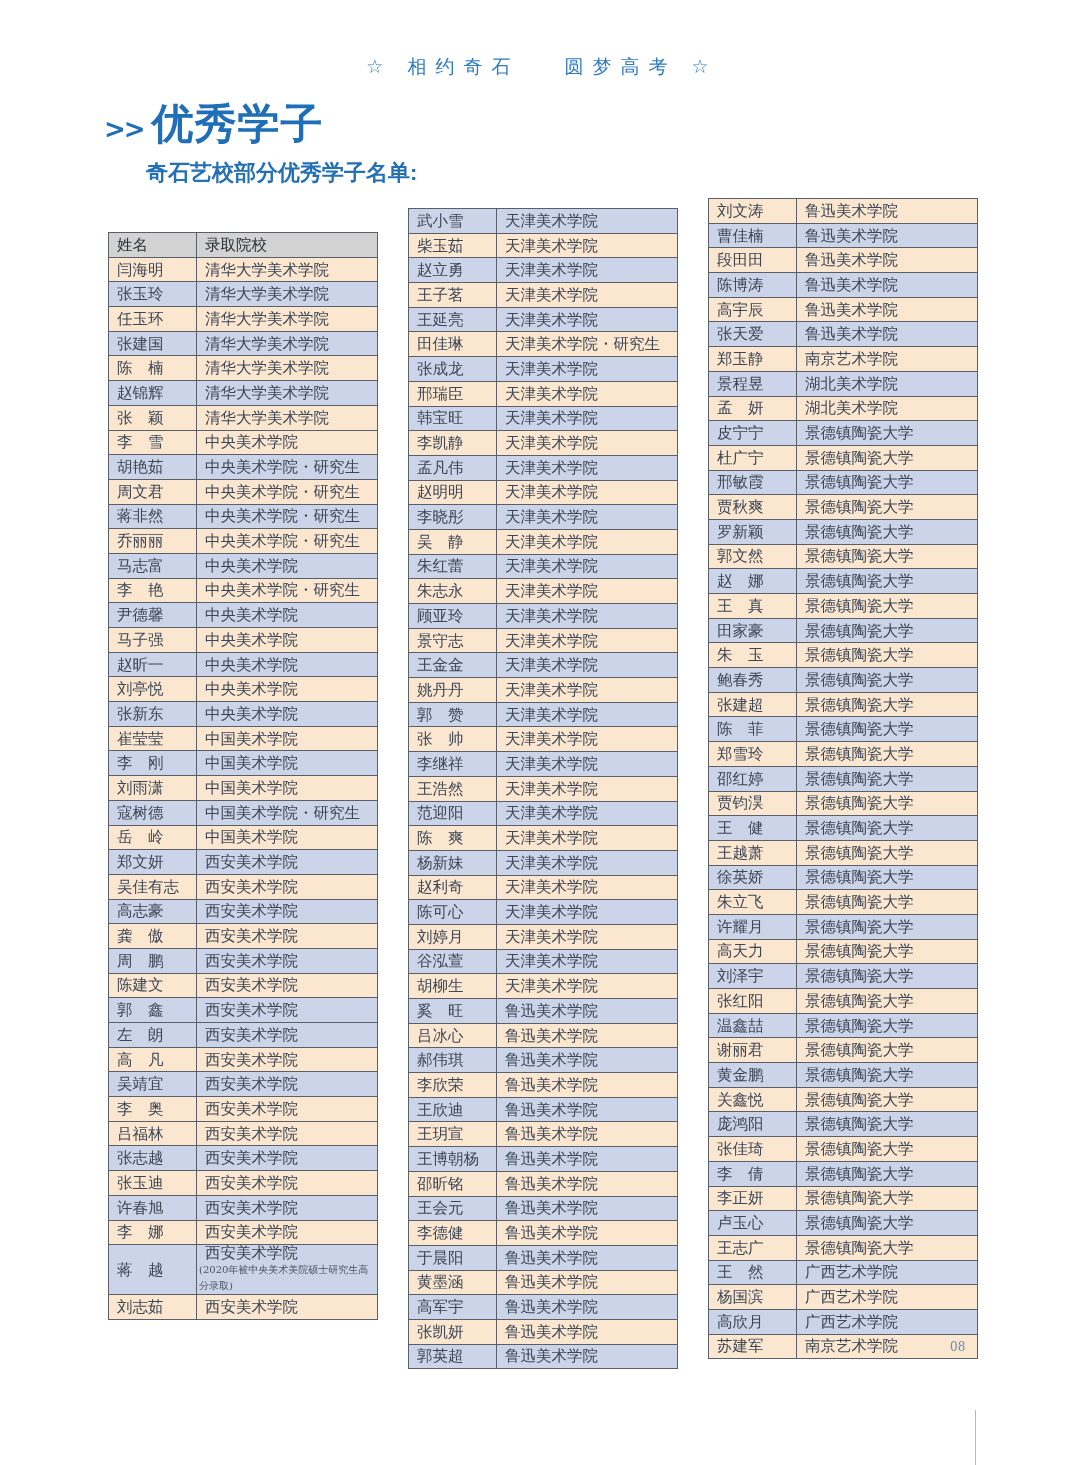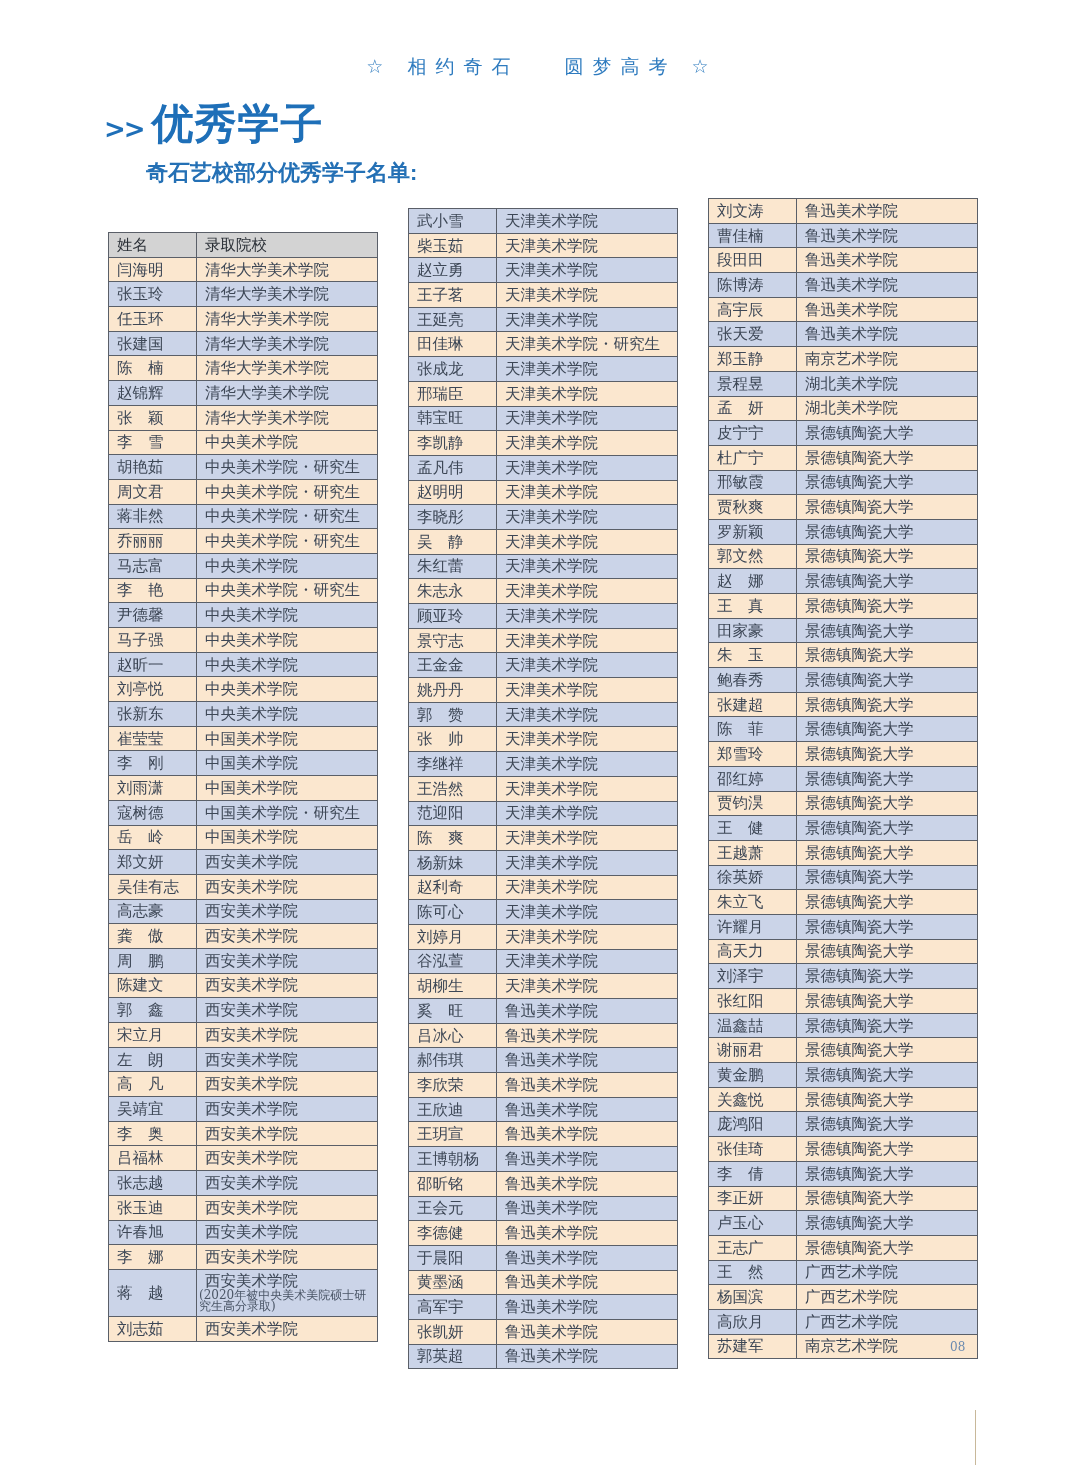--- a/index.html
+++ b/index.html
@@ -29,21 +29,21 @@
     border-collapse:collapse; border:1.5px solid #4a4f58;
   }
   .tbl td {
     border:1px solid #5a5f68; height:23.7px; padding:0 0 0 8px;
     font-size:15.5px; line-height:16px; color:#3d4756; white-space:nowrap; vertical-align:middle;
   }
   .tbl td.n { width:79px; }
   .tbl tr.h td { background:#d3d3d3; color:#2a2f36; }
   .tbl tr.o td { background:#fbe7cf; }
   .tbl tr.b td { background:#cbd4e8; }
-  .tbl td .note { display:block; font-size:12px; line-height:11px; margin-left:-8px; padding-left:2px; color:#4a5566; white-space:normal; }
+  .tbl td .note { display:block; font-size:10px; line-height:16px; margin-left:-8px; padding-left:2px; color:#4a5566; white-space:normal; }
   .t1 { left:108px;margin-top:34px; }
   .t2 { left:408px;margin-top:10px; }
   .t3 { left:708px; }
   .pagenum {
     position:absolute; top:1340px; left:950px; font-size:12px; color:#6a8ab0;
   }
   .pageline {
     position:absolute; top:1410px; left:975px; width:1px; height:55px; background:#c8b89a;
   }
 </style>
@@ -182,24 +182,20 @@
         <td><span>西安美术学院</span></td>
       </tr>
       <tr class="o">
         <td class="n">陈建文</td>
         <td><span>西安美术学院</span></td>
       </tr>
       <tr class="b">
         <td class="n">郭　鑫</td>
         <td><span>西安美术学院</span></td>
       </tr>
-      <tr class="o">
-        <td class="n">宋立月</td>
-        <td><span>西安美术学院</span></td>
-      </tr>
       <tr class="b">
         <td class="n">左　朗</td>
         <td><span>西安美术学院</span></td>
       </tr>
       <tr class="o">
         <td class="n">高　凡</td>
         <td><span>西安美术学院</span></td>
       </tr>
       <tr class="b">
         <td class="n">吴靖宜</td>

